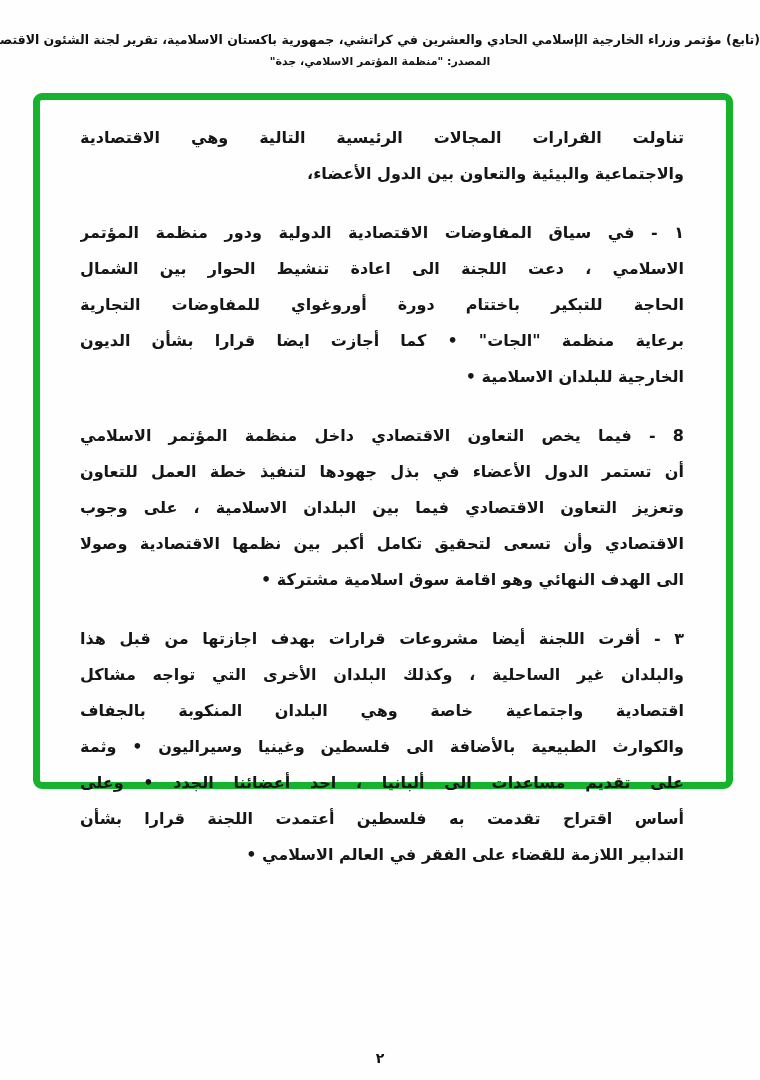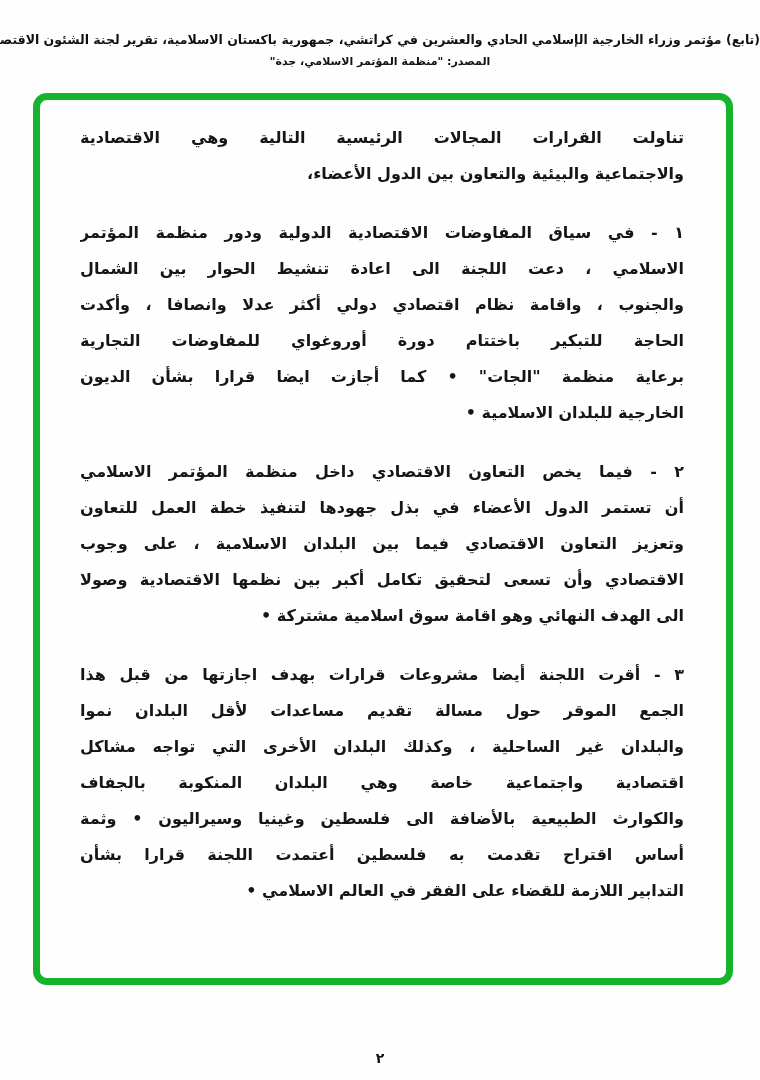--- a/index.html
+++ b/index.html
@@ -33,24 +33,24 @@
   .header .h-source {
     font-size: 11px;
     font-weight: bold;
     margin-top: 8px;
   }
   .frame {
     position: absolute;
     left: 33px;
     top: 93px;
     width: 700px;
-    height: 892px;
+    height: 696px;
     box-sizing: border-box;
     border: 7px solid #15b42c;
-    border-radius: 14px;
+    border-radius: 9px;
     padding: 20px 42px 0 40px;
     direction: rtl;
     background: transparent;
   }
   .para { margin: 0 0 23px 0; }
   .para:last-child { margin-bottom: 0; }
   .ln {
     direction: rtl;
     text-align: right;
     font-size: 16px;
@@ -92,40 +92,39 @@
   <div class="frame">
 
     <div class="para">
       <div class="ln jl">تناولت القرارات المجالات الرئيسية التالية وهي الاقتصادية</div>
       <div class="ln">والاجتماعية والبيئية والتعاون بين الدول الأعضاء،</div>
     </div>
 
     <div class="para">
       <div class="ln jl">١ - في سياق المفاوضات الاقتصادية الدولية ودور منظمة المؤتمر</div>
       <div class="ln jl">الاسلامي ، دعت اللجنة الى اعادة تنشيط الحوار بين الشمال</div>
-      <div class="ln jl">والجنوب ، واقامة نظام اقتصادي دولي أكثر عدلا وانصافا ، وأكدت</div>
       <div class="ln jl">الحاجة للتبكير باختتام دورة أوروغواي للمفاوضات التجارية</div>
       <div class="ln jl">برعاية منظمة "الجات" • كما أجازت ايضا قرارا بشأن الديون</div>
       <div class="ln">الخارجية للبلدان الاسلامية •</div>
     </div>
 
     <div class="para">
-      <div class="ln jl">٢ - فيما يخص التعاون الاقتصادي داخل منظمة المؤتمر الاسلامي</div>
+      <div class="ln jl">8 - فيما يخص التعاون الاقتصادي داخل منظمة المؤتمر الاسلامي</div>
       <div class="ln jl">أن تستمر الدول الأعضاء في بذل جهودها لتنفيذ خطة العمل للتعاون</div>
       <div class="ln jl">وتعزيز التعاون الاقتصادي فيما بين البلدان الاسلامية ، على وجوب</div>
       <div class="ln jl">الاقتصادي وأن تسعى لتحقيق تكامل أكبر بين نظمها الاقتصادية وصولا</div>
       <div class="ln">الى الهدف النهائي وهو اقامة سوق اسلامية مشتركة •</div>
     </div>
 
     <div class="para">
       <div class="ln jl">٣ - أقرت اللجنة أيضا مشروعات قرارات بهدف اجازتها من قبل هذا</div>
-      <div class="ln jl">الجمع الموقر حول مسالة تقديم مساعدات لأقل البلدان نموا</div>
       <div class="ln jl">والبلدان غير الساحلية ، وكذلك البلدان الأخرى التي تواجه مشاكل</div>
       <div class="ln jl">اقتصادية واجتماعية خاصة وهي البلدان المنكوبة بالجفاف</div>
       <div class="ln jl">والكوارث الطبيعية بالأضافة الى فلسطين وغينيا وسيراليون • وثمة</div>
+      <div class="ln jl">على تقديم مساعدات الى ألبانيا ، احد أعضائنا الجدد • وعلى</div>
       <div class="ln jl">أساس اقتراح تقدمت به فلسطين أعتمدت اللجنة قرارا بشأن</div>
       <div class="ln">التدابير اللازمة للقضاء على الفقر في العالم الاسلامي •</div>
     </div>
 
   </div>
 
   <div class="pageno">٢</div>
 
 </div>
 

